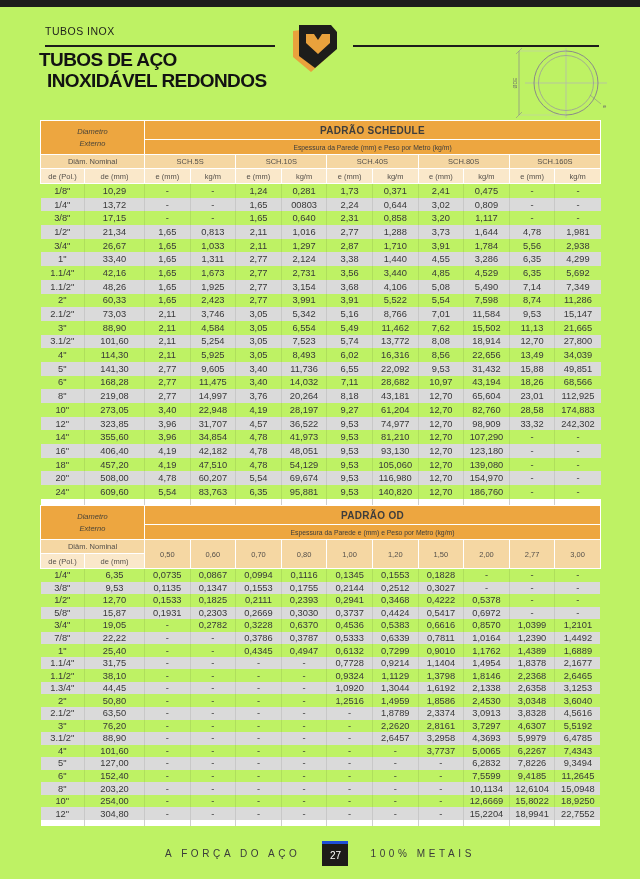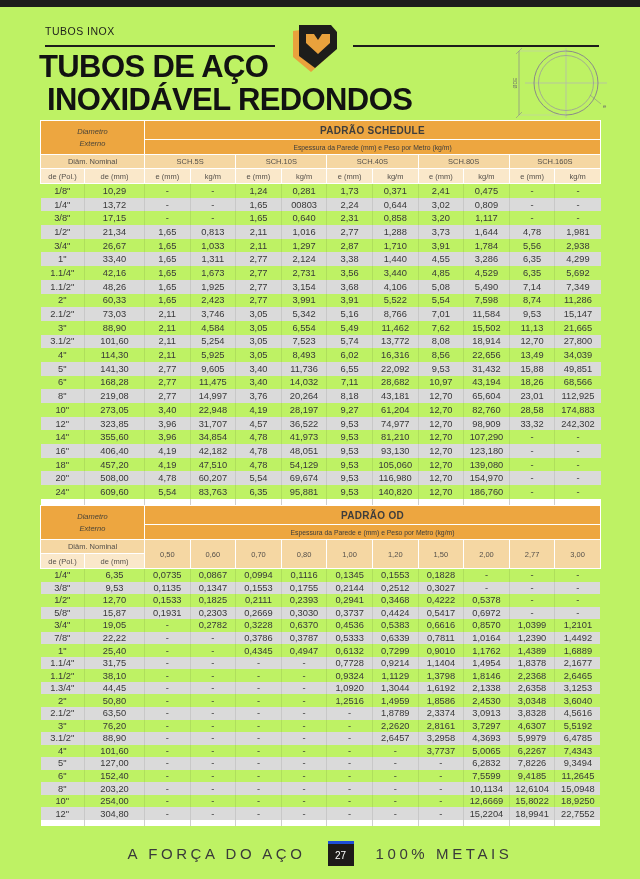--- a/index.html
+++ b/index.html
@@ -4,21 +4,21 @@
 <style>
   html,body{margin:0;padding:0;background:#ffffff;}
   .page{position:relative;width:640px;height:879px;background:#bef264;overflow:hidden;
         font-family:"Liberation Sans",sans-serif;}
   .topbar{position:absolute;top:0;left:0;width:640px;height:7px;background:#1d1d1b;}
   .kicker{position:absolute;left:45px;top:25px;font-size:10.5px;letter-spacing:.5px;color:#1d1d1b;}
   .rule{position:absolute;top:45px;height:2px;background:#1d1d1b;}
   .rule-left{left:45px;width:230px;}
   .rule-right{left:353px;width:246px;}
   .logo{position:absolute;left:286px;top:23px;width:60px;height:52px;}
-  .title{position:absolute;left:39px;top:50px;font-size:31px;font-weight:800;color:#121212;
+  .title{position:absolute;left:39px;top:50px;font-size:19px;font-weight:800;color:#121212;
          line-height:1.08;letter-spacing:-.6px;}
   .title .l2{margin-left:8px;text-align:center;}
   .diagram{position:absolute;left:513px;top:46px;width:100px;height:74px;}
 
   table.tbl{position:absolute;left:40px;width:560px;border-collapse:collapse;table-layout:fixed;}
   .tbl1{top:120px;}
   .tbl2{top:505px;}
   col.c1{width:44px;} col.c2{width:60px;} col.cv{width:45.6px;}
   th{border:1px solid #fff;font-weight:normal;padding:0;}
   .h-main{background:#EDA640;color:#3d3d3d;}
@@ -32,21 +32,21 @@
            border-left:1px solid rgba(0,0,0,.08);}
   tbody td:first-child{border-left:none;}
   .tbl2 tbody td{height:12.55px;}
   tbody tr.alt{background:#DADADA;}
   tbody tr.ticks{background:#fff;}
   tbody tr.ticks td{height:6px;border-left:1px solid #cfcfcf;}
   tbody tr.ticks td:first-child{border-left:none;}
 
   .footer{position:absolute;top:841px;left:0;width:640px;display:flex;align-items:center;
           justify-content:center;gap:22px;}
-  .slogan{font-size:15px;letter-spacing:3.6px;color:#3a3a3a;}
+  .slogan{font-size:10px;letter-spacing:3.6px;color:#3a3a3a;}
   .pagebox{width:26px;height:22px;background:#1d1b19;border-top:3px solid #1d4ed8;color:#fff;
            font-size:10px;display:flex;align-items:center;justify-content:center;}
 </style>
 </head>
 <body>
 
 <div class="page">
   <div class="topbar"></div>
 
   <div class="kicker">TUBOS INOX</div>

